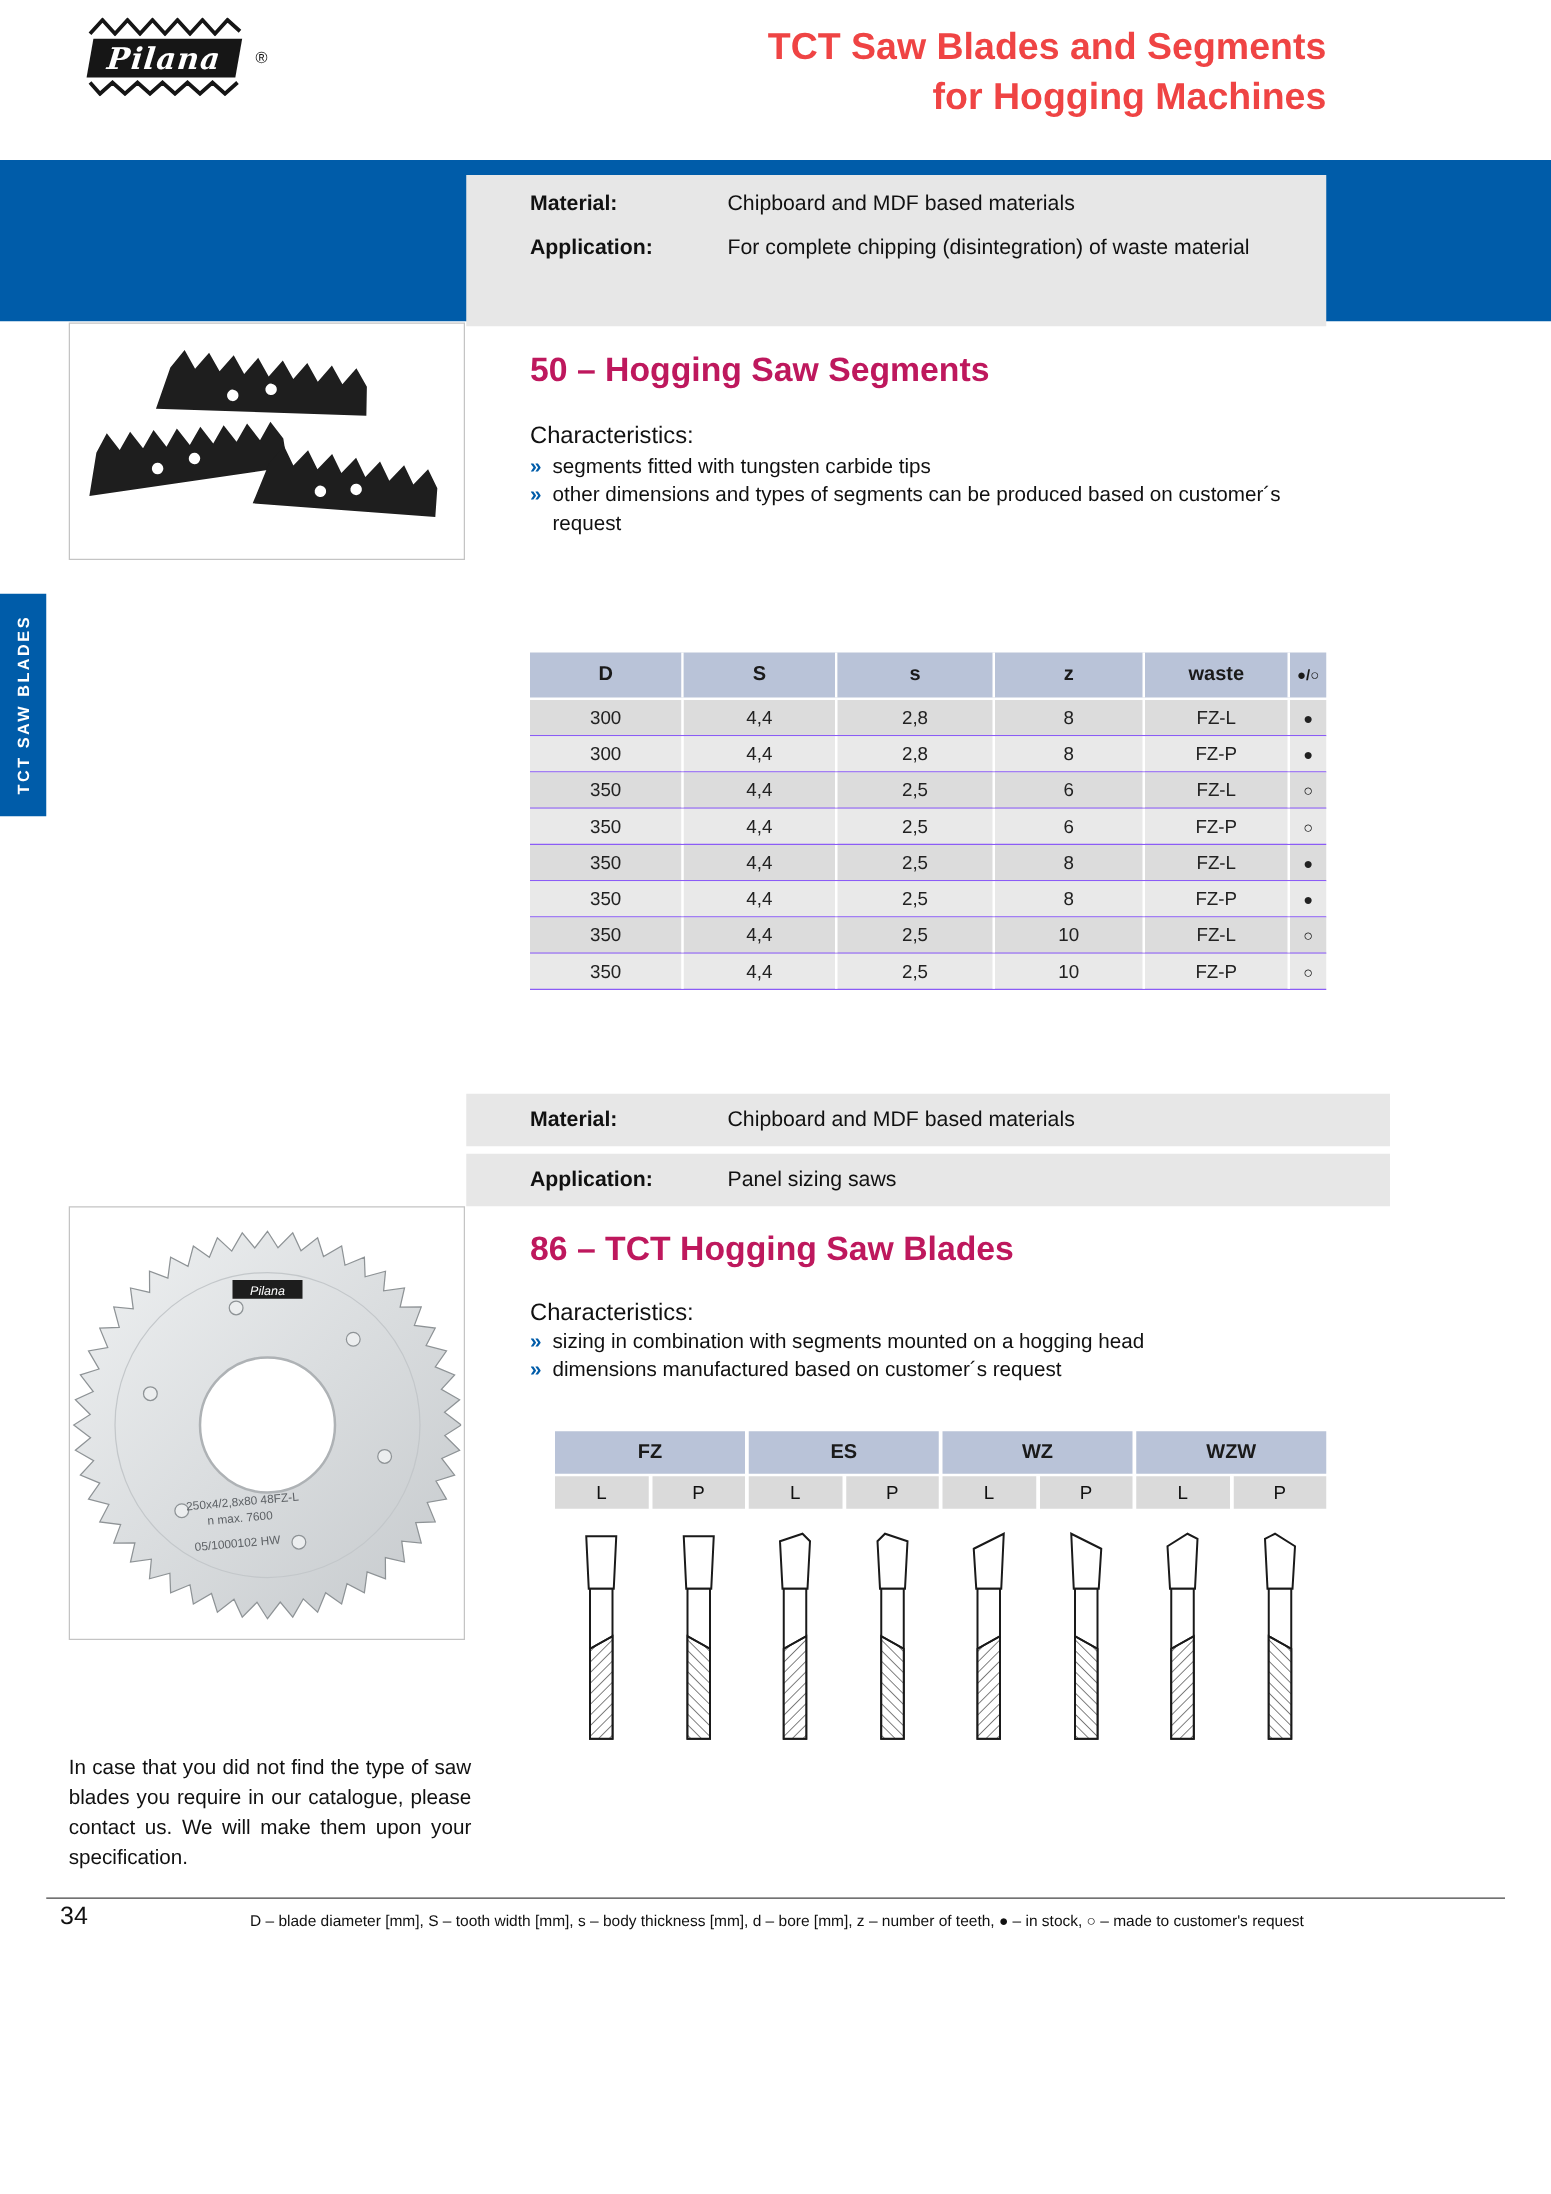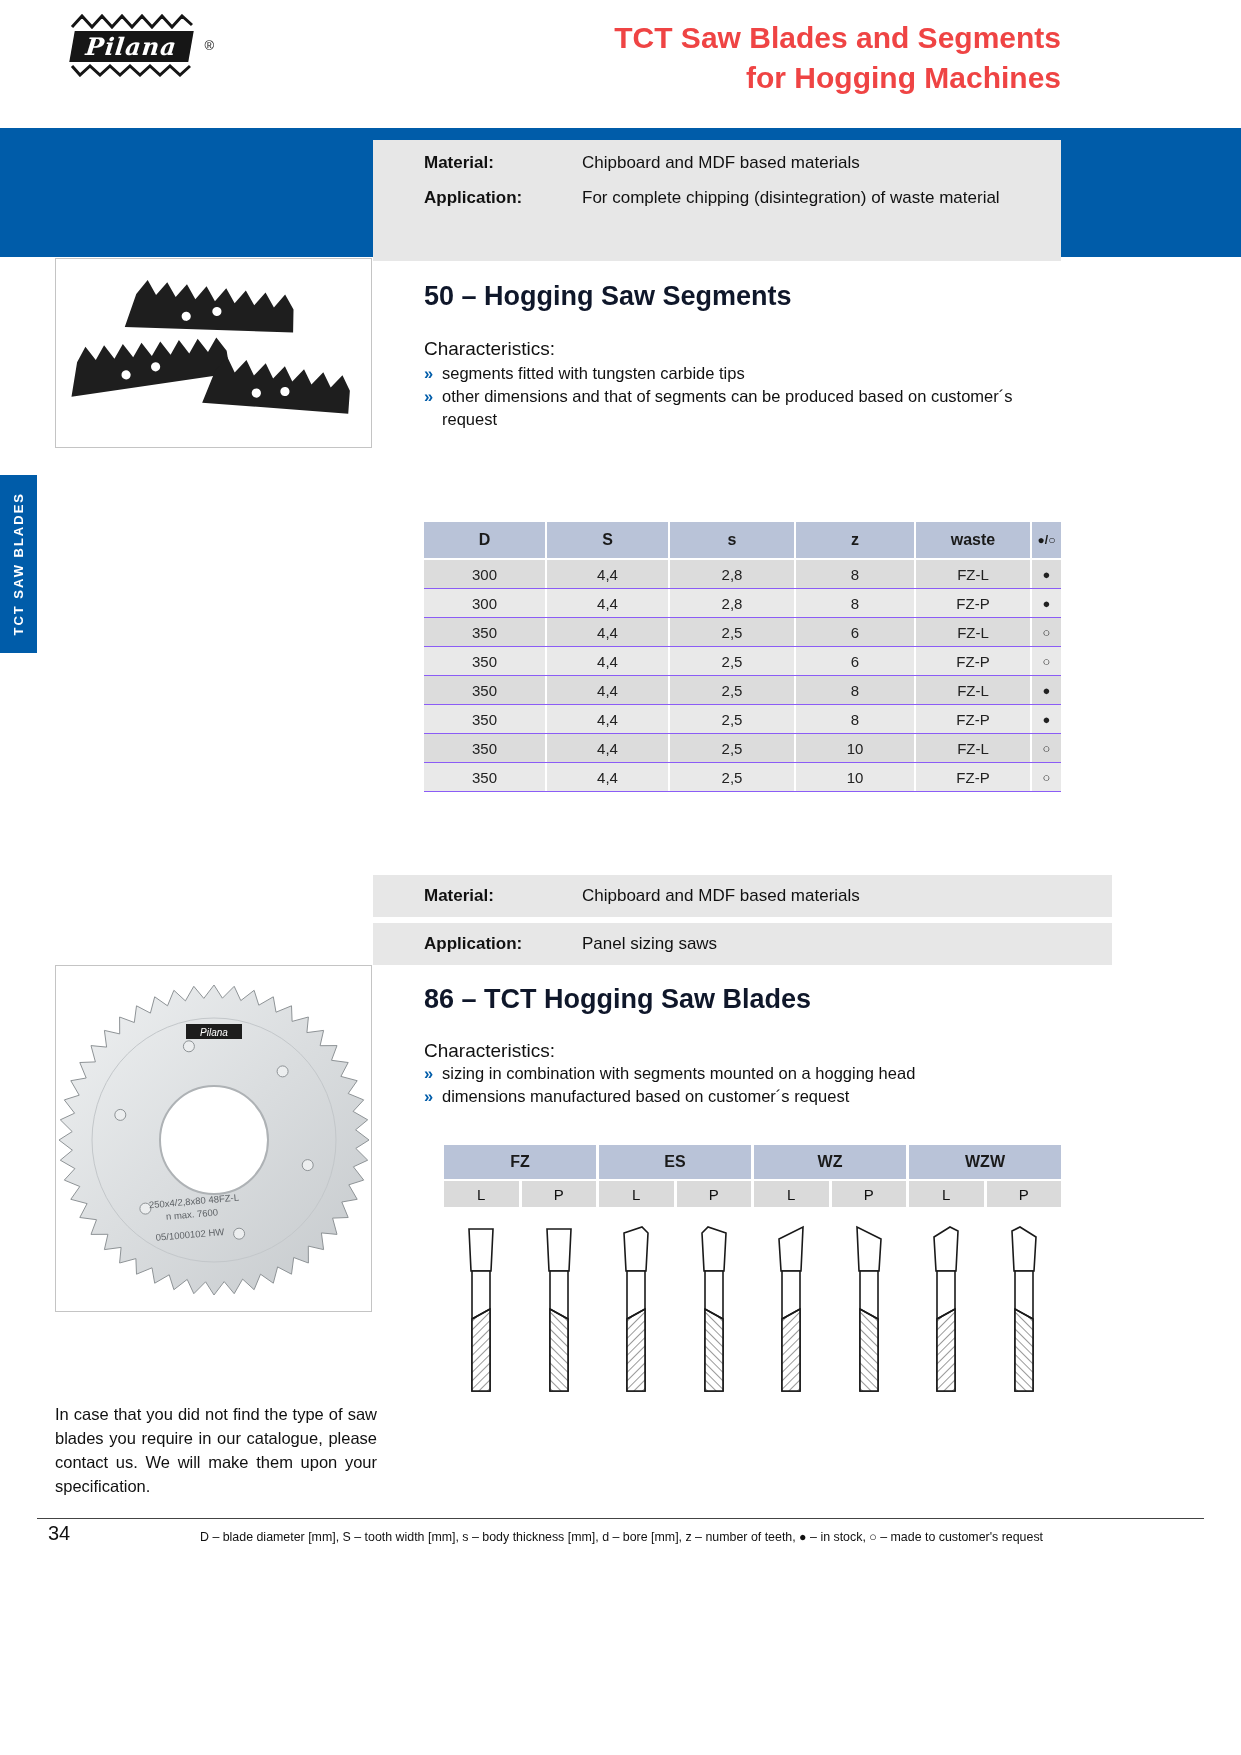--- a/index.html
+++ b/index.html
@@ -24,21 +24,21 @@
                  letter-spacing:2px;white-space:nowrap;}
 
   
   .infobox{left:373px;width:688px;background:#e7e7e7;}
   .ib1{top:140px;height:116px;padding-top:5px;}
   .inforow{display:flex;align-items:center;height:35px;padding-left:51px;font-size:17px;}
   .lbl{font-weight:bold;width:158px;flex:none;}
   .strip{left:373px;width:688px;height:42px;background:#e7e7e7;display:flex;align-items:center;
          padding-left:51px;font-size:17px;}
 
-  .h-blue{color:#0f172a;font-weight:bold;font-size:27px;left:424px;}
+  .h-blue{color:#be185d;font-weight:bold;font-size:27px;left:424px;}
   .char-title{left:424px;font-weight:normal;font-size:19px;}
   .bullets{left:424px;width:622px;font-size:16.5px;line-height:23px;}
   .bullet{display:flex;}
   .bullet .bm{color:#005ca9;font-weight:bold;width:18px;flex:none;}
 
   
   .photo1{left:55px;top:258px;width:315px;height:188px;background:#fff;border:1px solid #c4c4c4;}
   .photo2{left:55px;top:965px;width:315px;height:345px;background:#fff;border:1px solid #c4c4c4;}
 
   
@@ -133,21 +133,21 @@
 
   <div class="abs h-blue" style="top:281px">50 – Hogging Saw Segments</div>
   <div class="abs char-title" style="top:338px">Characteristics:</div>
   <div class="abs bullets" style="top:362px">
     <div class="bullet">
       <span class="bm">»</span>
       <span>segments fitted with tungsten carbide tips</span>
     </div>
     <div class="bullet">
       <span class="bm">»</span>
-      <span>other dimensions and that of segments can be produced based on customer´s request</span>
+      <span>other dimensions and types of segments can be produced based on customer´s request</span>
     </div>
   </div>
 
   <div class="abs table">
     <div class="thead">
       <div class="thcell c0">D</div>
       <div class="thcell c1">S</div>
       <div class="thcell c2">s</div>
       <div class="thcell c3">z</div>
       <div class="thcell c4">waste</div>

